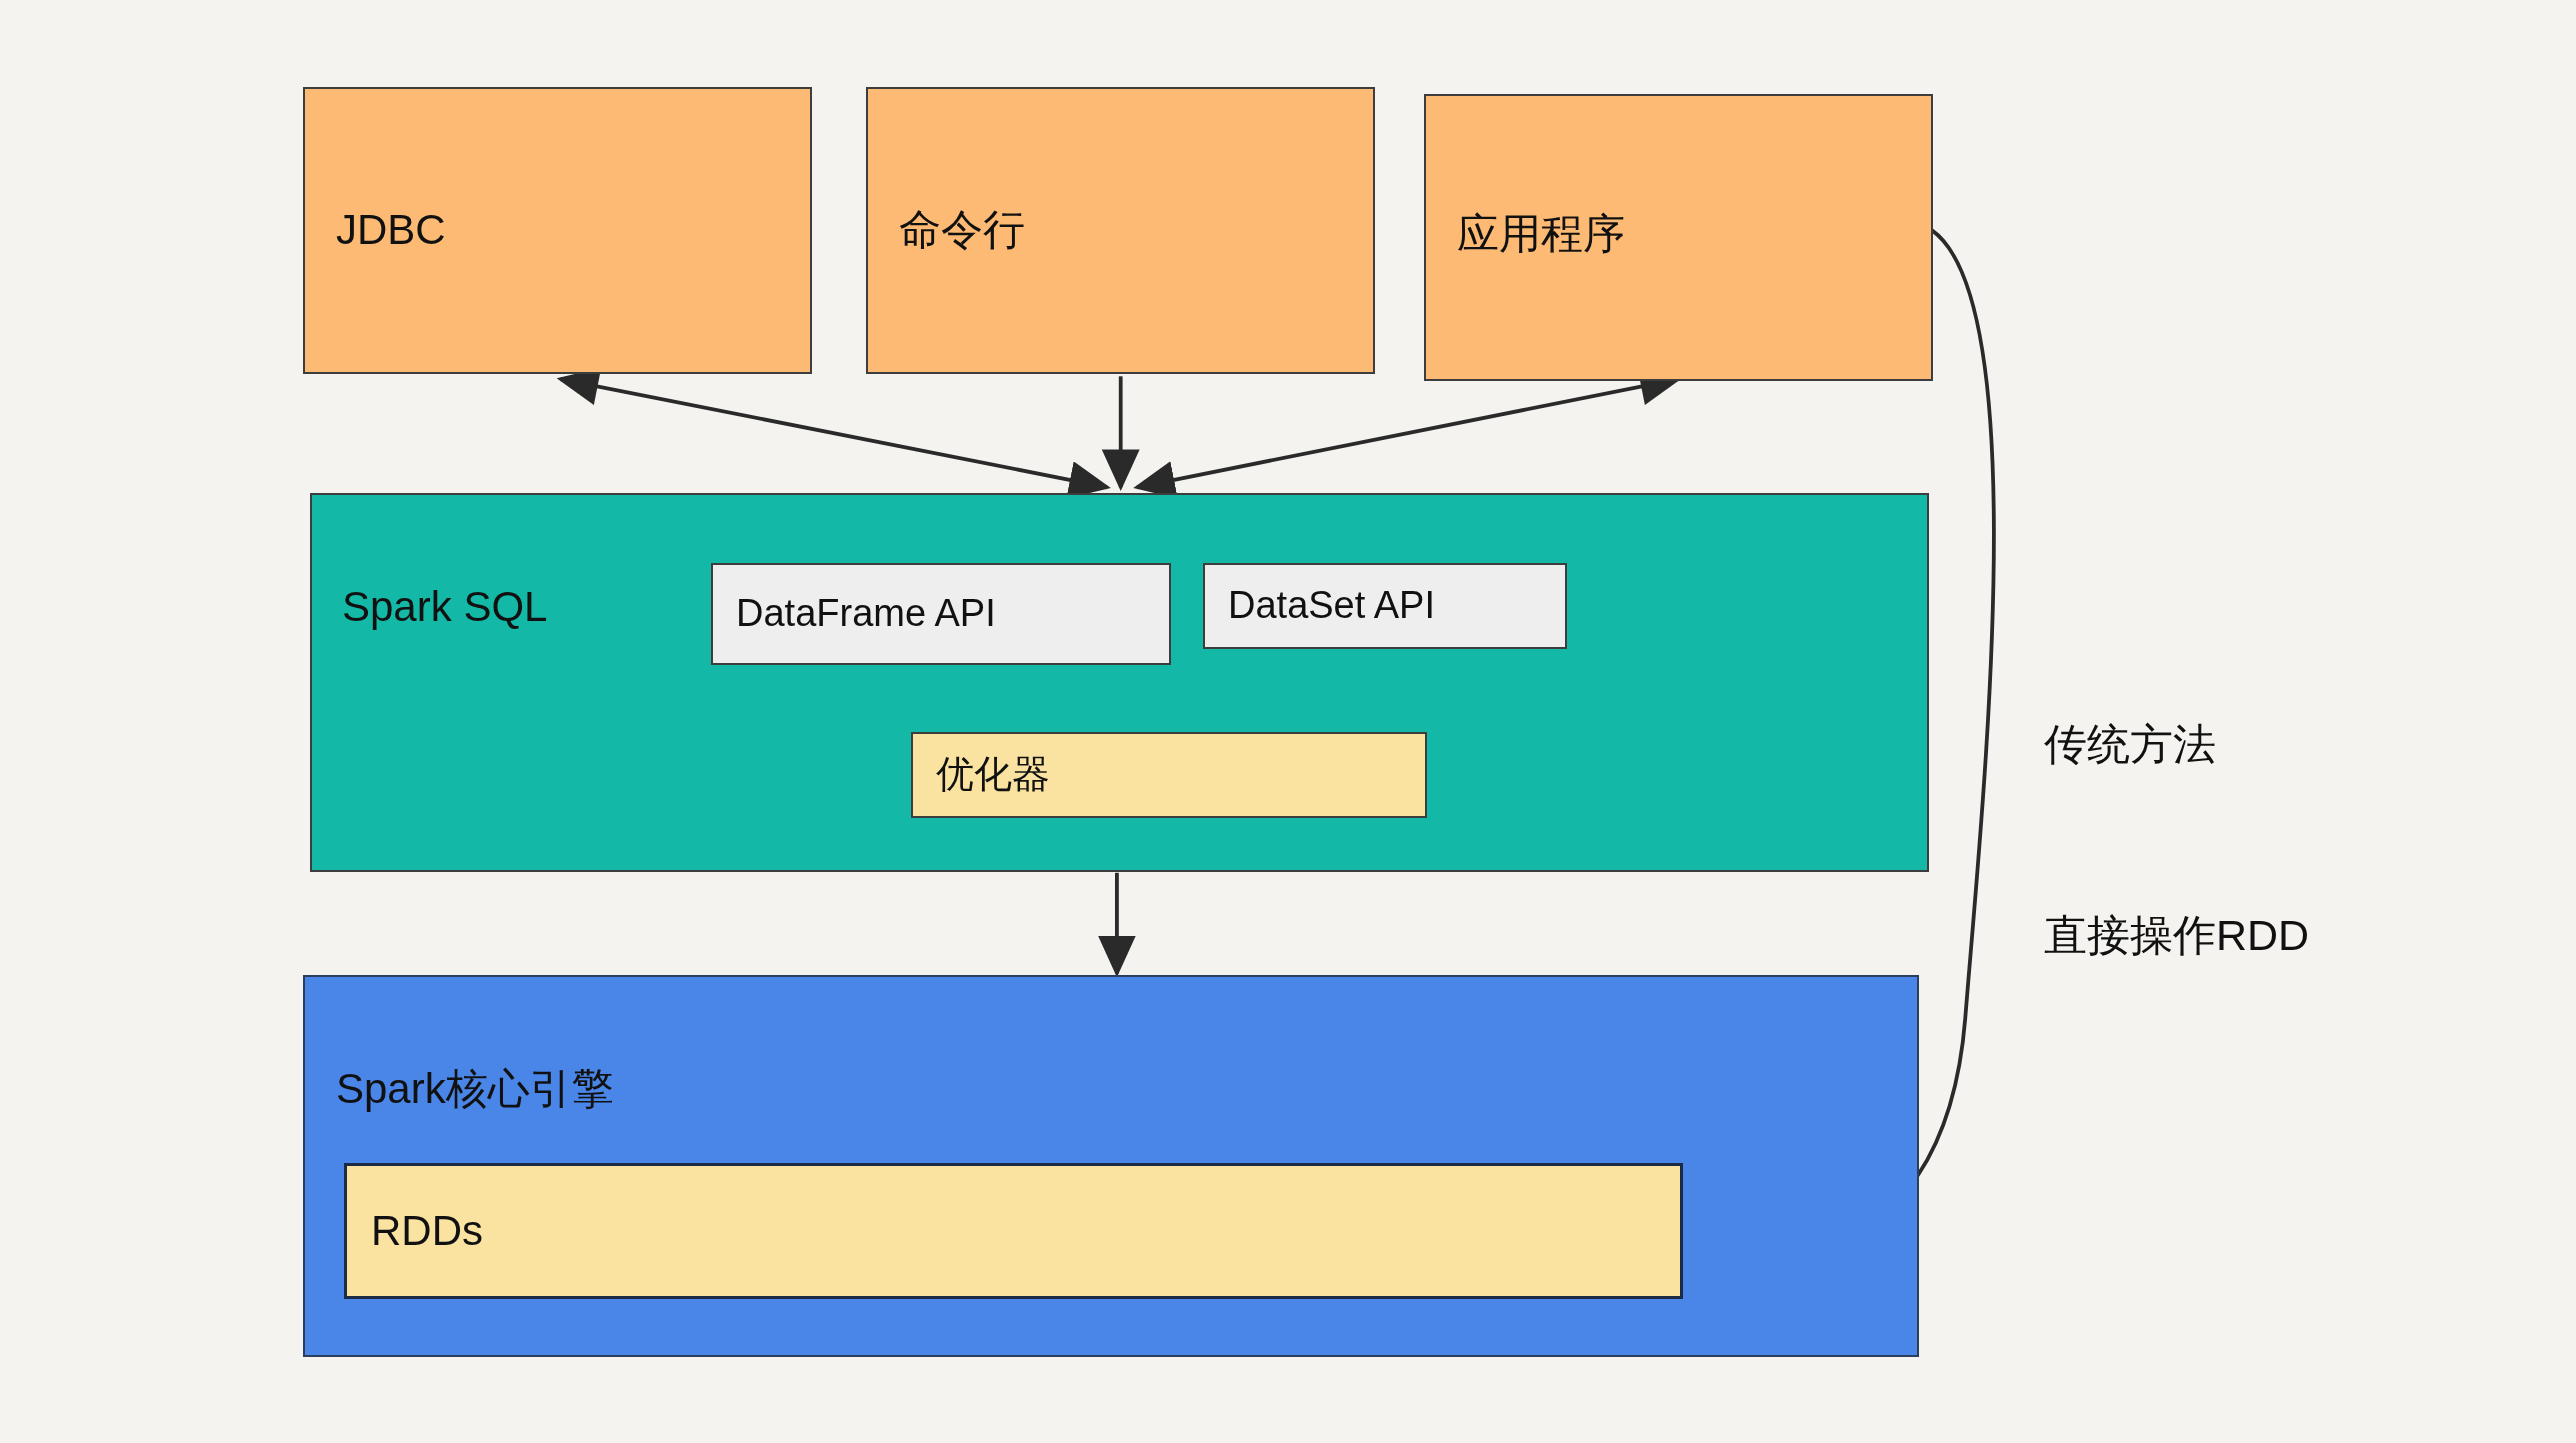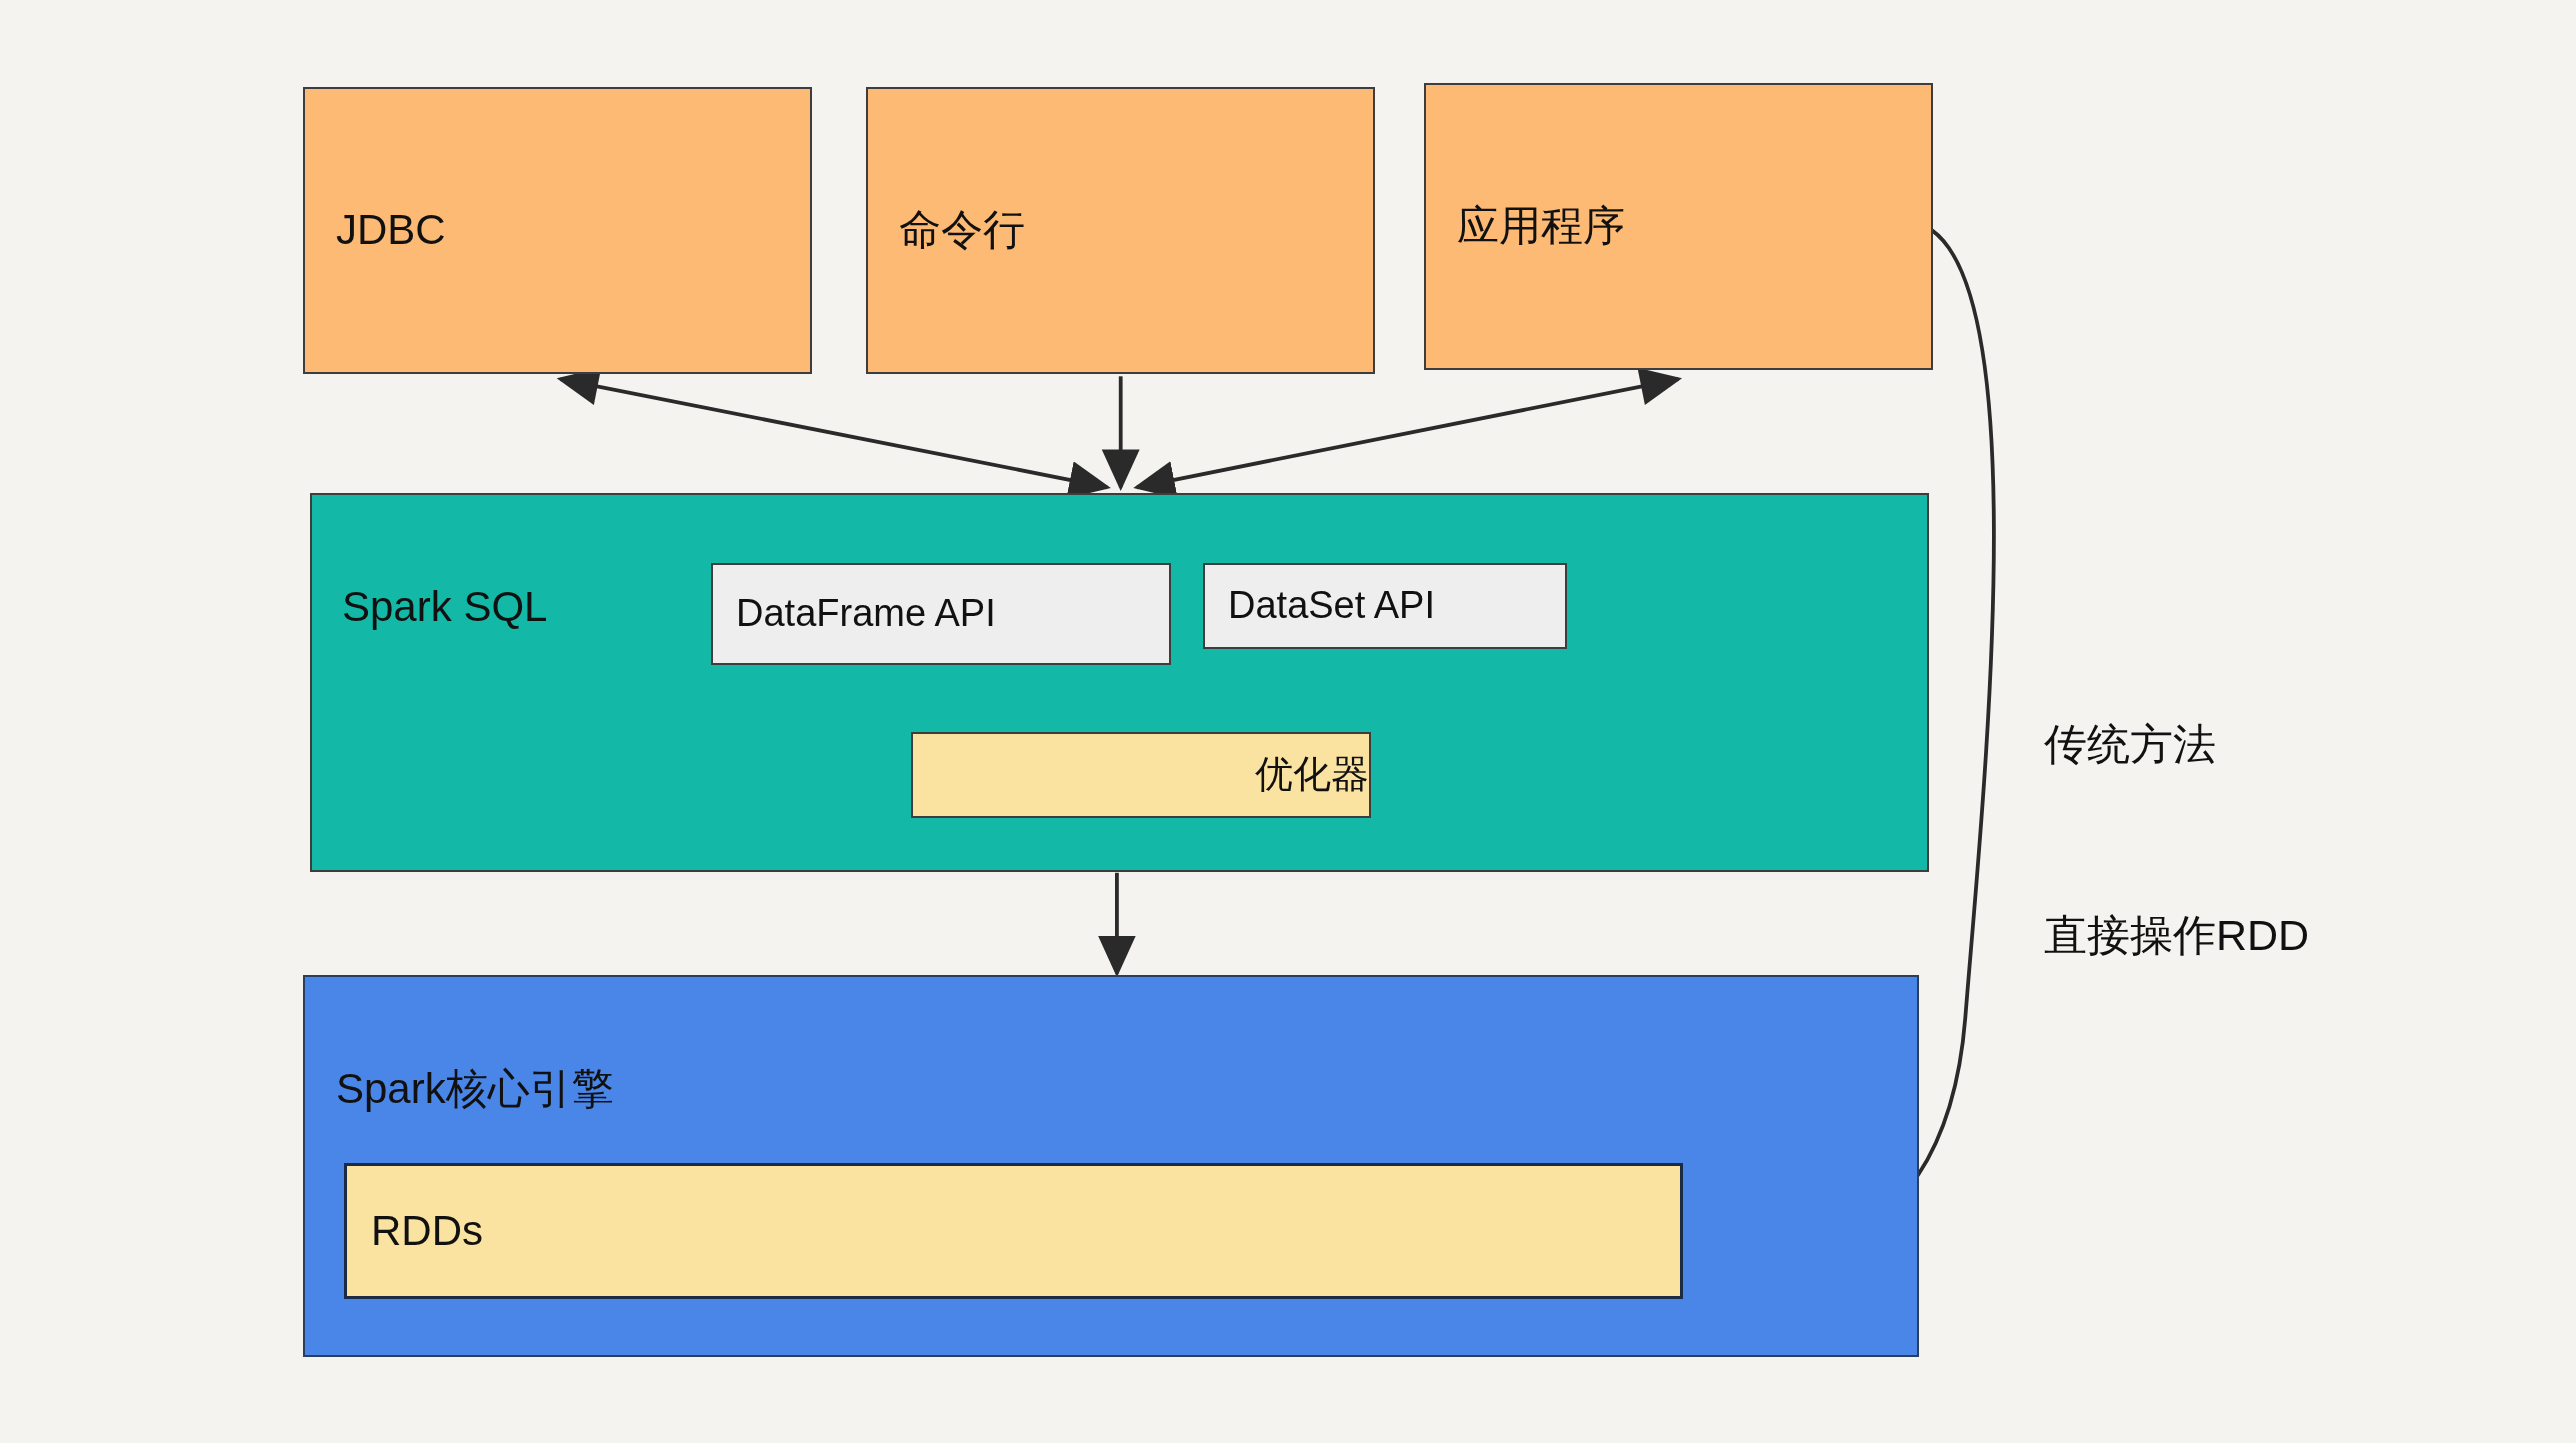--- a/index.html
+++ b/index.html
@@ -40,21 +40,21 @@
   
   .src-box {
     background: #fdba74;
     border: 2.7px solid #3d3d3d;
     padding-left: 31px;
   }
   .src-box .node-label { font-size: 42px; }
 
   #box-jdbc      { left: 303px;  top: 87px;  width: 509px;  height: 287px; }
   #box-cli       { left: 866px; top: 87px;  width: 509px;  height: 287px; font-family: Liberation Serif, serif; }
-  #box-app       { left: 1424px; top: 83px;  width: 509px;  height: 287px; }
+  #box-app       { left: 1424px; top: 94px;  width: 509px;  height: 287px; font-family: Liberation Mono, monospace; }
 
   
   #panel-sparksql {
     left: 310px; top: 493px; width: 1619px; height: 379px;
     background: #14b8a6;
     border: 2.7px solid #3d3d3d;
     display: block;
   }
   #panel-sparksql .panel-title {
     position: absolute;
@@ -70,25 +70,24 @@
     background: #eeeeee;
     border: 2.7px solid #3d3d3d;
     padding-left: 23px;
   }
   .api-box .node-label { font-size: 38px; }
   #box-dataframe { left: 711px; top: 563px; width: 460px; height: 102px; }
   #box-dataset   { left: 1203px; top: 563px; width: 364px; height: 86px; }
 
   
   #box-optimizer {
-    left: 911px; top: 732px; width: 460px; height: 86px;
+    left: 911px; top: 732px; width: 516px; height: 86px;
     background: #fae3a0;
     border: 2.7px solid #3d3d3d;
     padding-left: 23px;
-    justify-content: flex-end;
   }
   #box-optimizer .node-label { font-size: 38px; }
 
   
   #panel-core {
     left: 303px; top: 975px; width: 1616px; height: 382px;
     background: #4a86e8;
     border: 2.7px solid #2b3f5c;
     display: block;
   }

